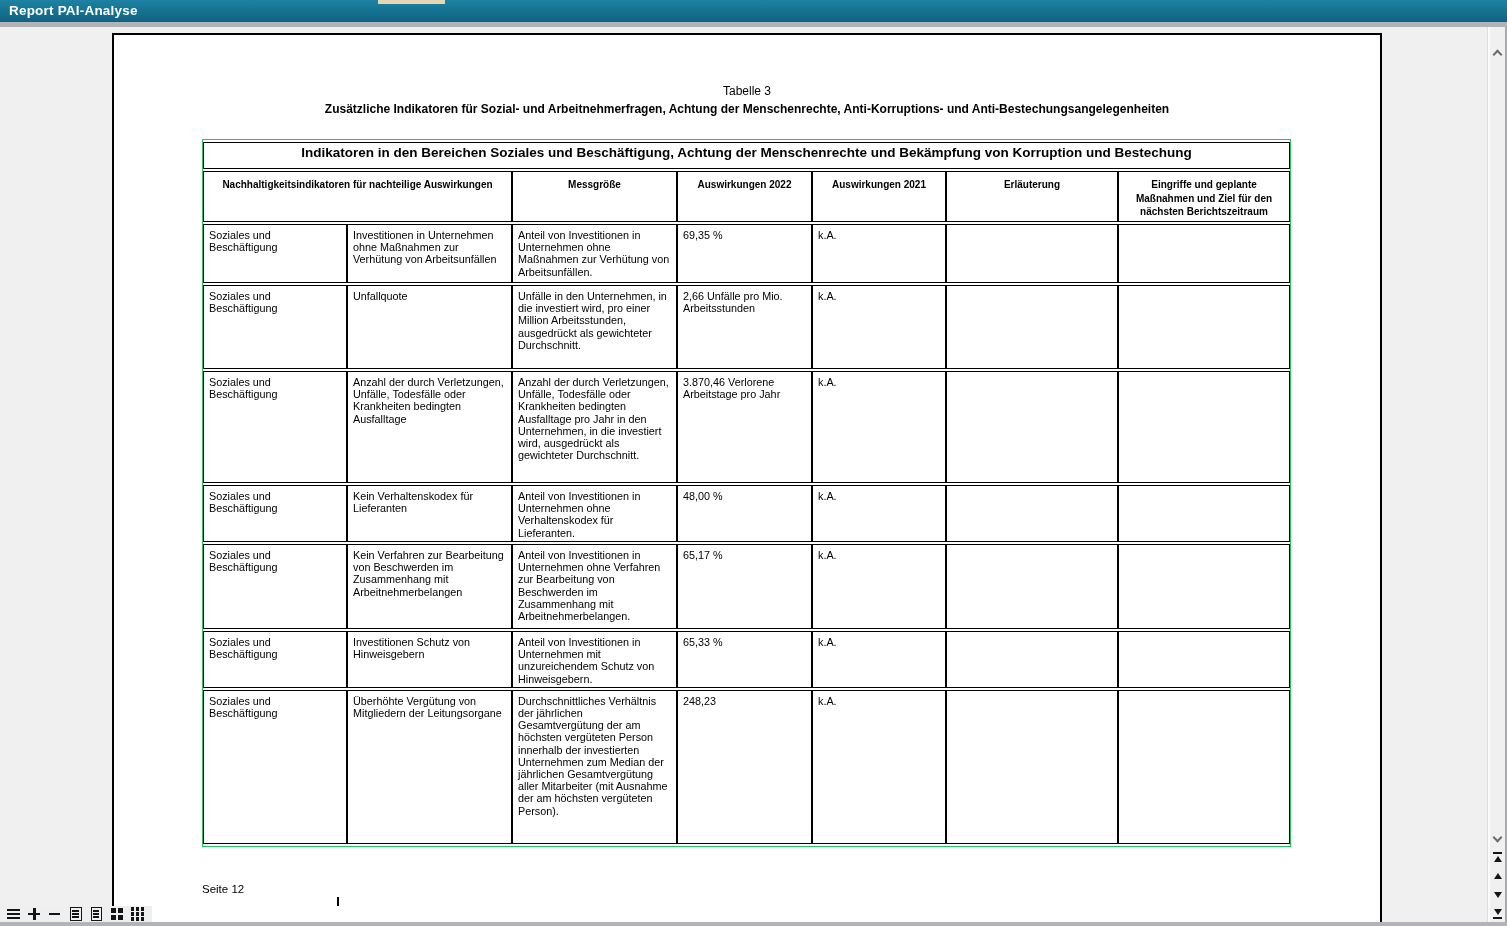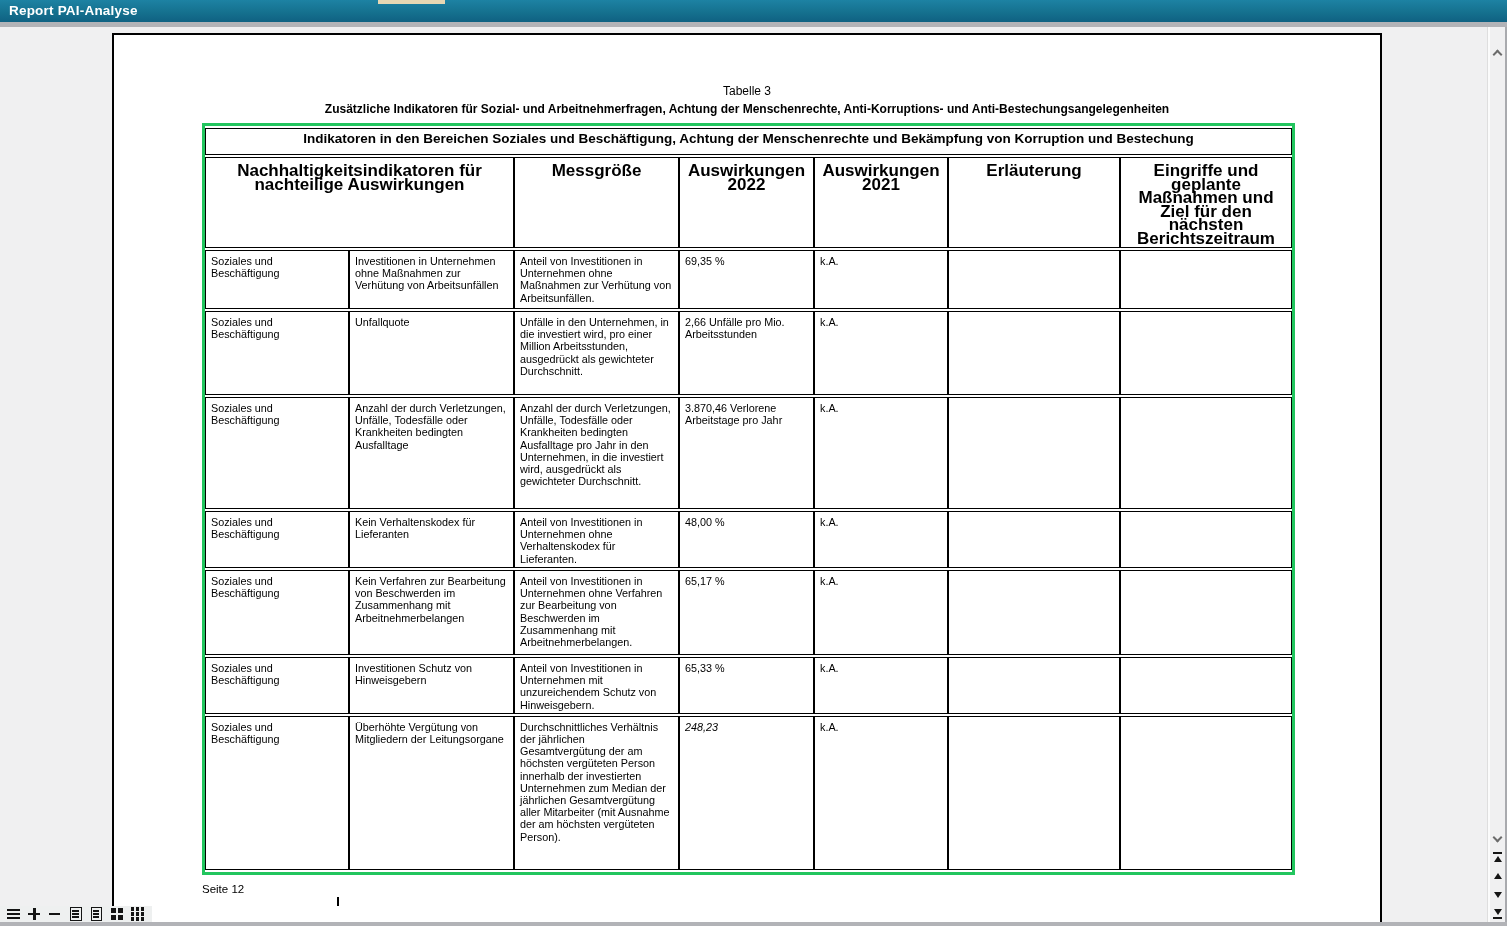--- a/index.html
+++ b/index.html
@@ -29,34 +29,34 @@
   
   .page{
     position:absolute; left:112px; top:6px; width:1270px; height:1400px;
     background:#fff; border:2px solid #000;
   }
   .tabelle-label{ position:absolute; left:0; top:49px; width:100%; text-align:center; font-size:12px; }
   .page-subtitle{ position:absolute; left:0; top:67px; width:100%; text-align:center; font-size:12px; font-weight:bold; }
   .page-number{ position:absolute; left:88px; top:848px; width:1087px; text-align:left; font-size:11.5px; }
 
   
-  .table-frame{ position:absolute; left:88px; top:88px; border:3px solid #22c55e; background:#ef4444; }
+  .table-frame{ position:absolute; left:88px; top:104px; border:1px solid #22c55e; background:#ef4444; }
   table.report{
     border-collapse:separate; border-spacing:0 2px;
     table-layout:fixed; width:1087px; background:#fff;
   }
   table.report th, table.report td{
     border:1px solid #000; vertical-align:top; overflow:hidden;
   }
   th.t-title{
     height:27px; font-size:13.5px; font-weight:bold; text-align:center;
     vertical-align:middle; padding:2px 4px;
   }
   th.t-col{
-    height:51px; font-size:17px; font-weight:bold; text-align:center;
+    height:51px; font-size:10px; font-weight:bold; text-align:center;
     padding:6px 6px 2px 6px; line-height:13.5px;
   }
   table.report td{
     font-size:10.8px; line-height:12.2px; padding:4px 5px 2px 5px; text-align:left;
   }
 
   
   .toolbar{
     position:absolute; left:0; top:879px; width:152px; height:16px;
     background:#eef0f0; display:flex; align-items:center;
@@ -187,21 +187,21 @@
               <td style="height: 56px;">Anteil von Investitionen in Unternehmen mit unzureichendem Schutz von Hinweisgebern.</td>
               <td style="height: 56px;">65,33 %</td>
               <td style="height: 56px;">k.A.</td>
               <td style="height: 56px;"></td>
               <td style="height: 56px;"></td>
             </tr>
             <tr>
               <td style="height: 154px;">Soziales und Beschäftigung</td>
               <td style="height: 154px;">Überhöhte Vergütung von Mitgliedern der Leitungsorgane</td>
               <td style="height: 154px;">Durchschnittliches Verhältnis der jährlichen Gesamtvergütung der am höchsten vergüteten Person innerhalb der investierten Unternehmen zum Median der jährlichen Gesamtvergütung aller Mitarbeiter (mit Ausnahme der am höchsten vergüteten Person).</td>
-              <td style="height: 154px; font-style: italic;">248,23</td>
+              <td style="height: 154px;">248,23</td>
               <td style="height: 154px;">k.A.</td>
               <td style="height: 154px;"></td>
               <td style="height: 154px;"></td>
             </tr>
           </tbody>
       </table>
     </div>
 
     <div class="page-number">Seite 12</div>
   </div>

